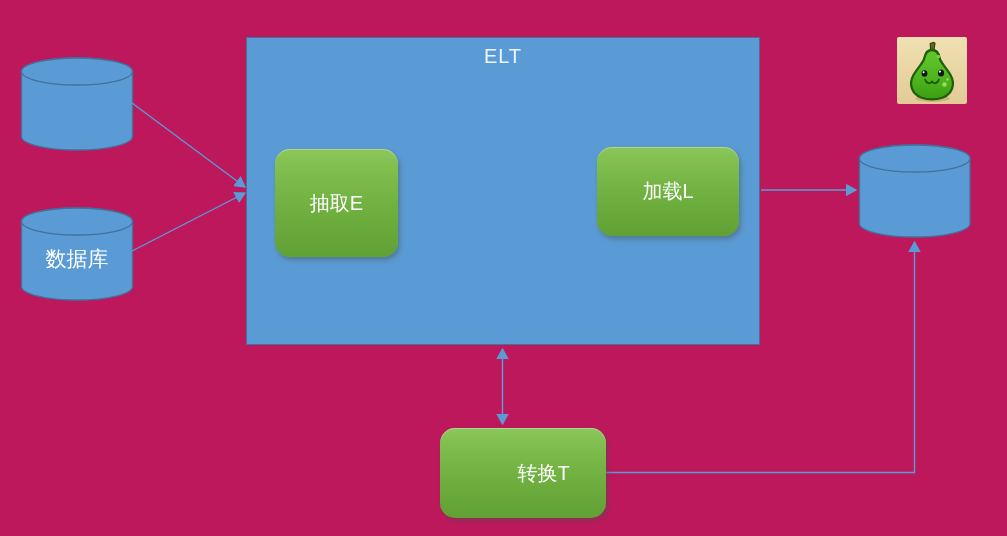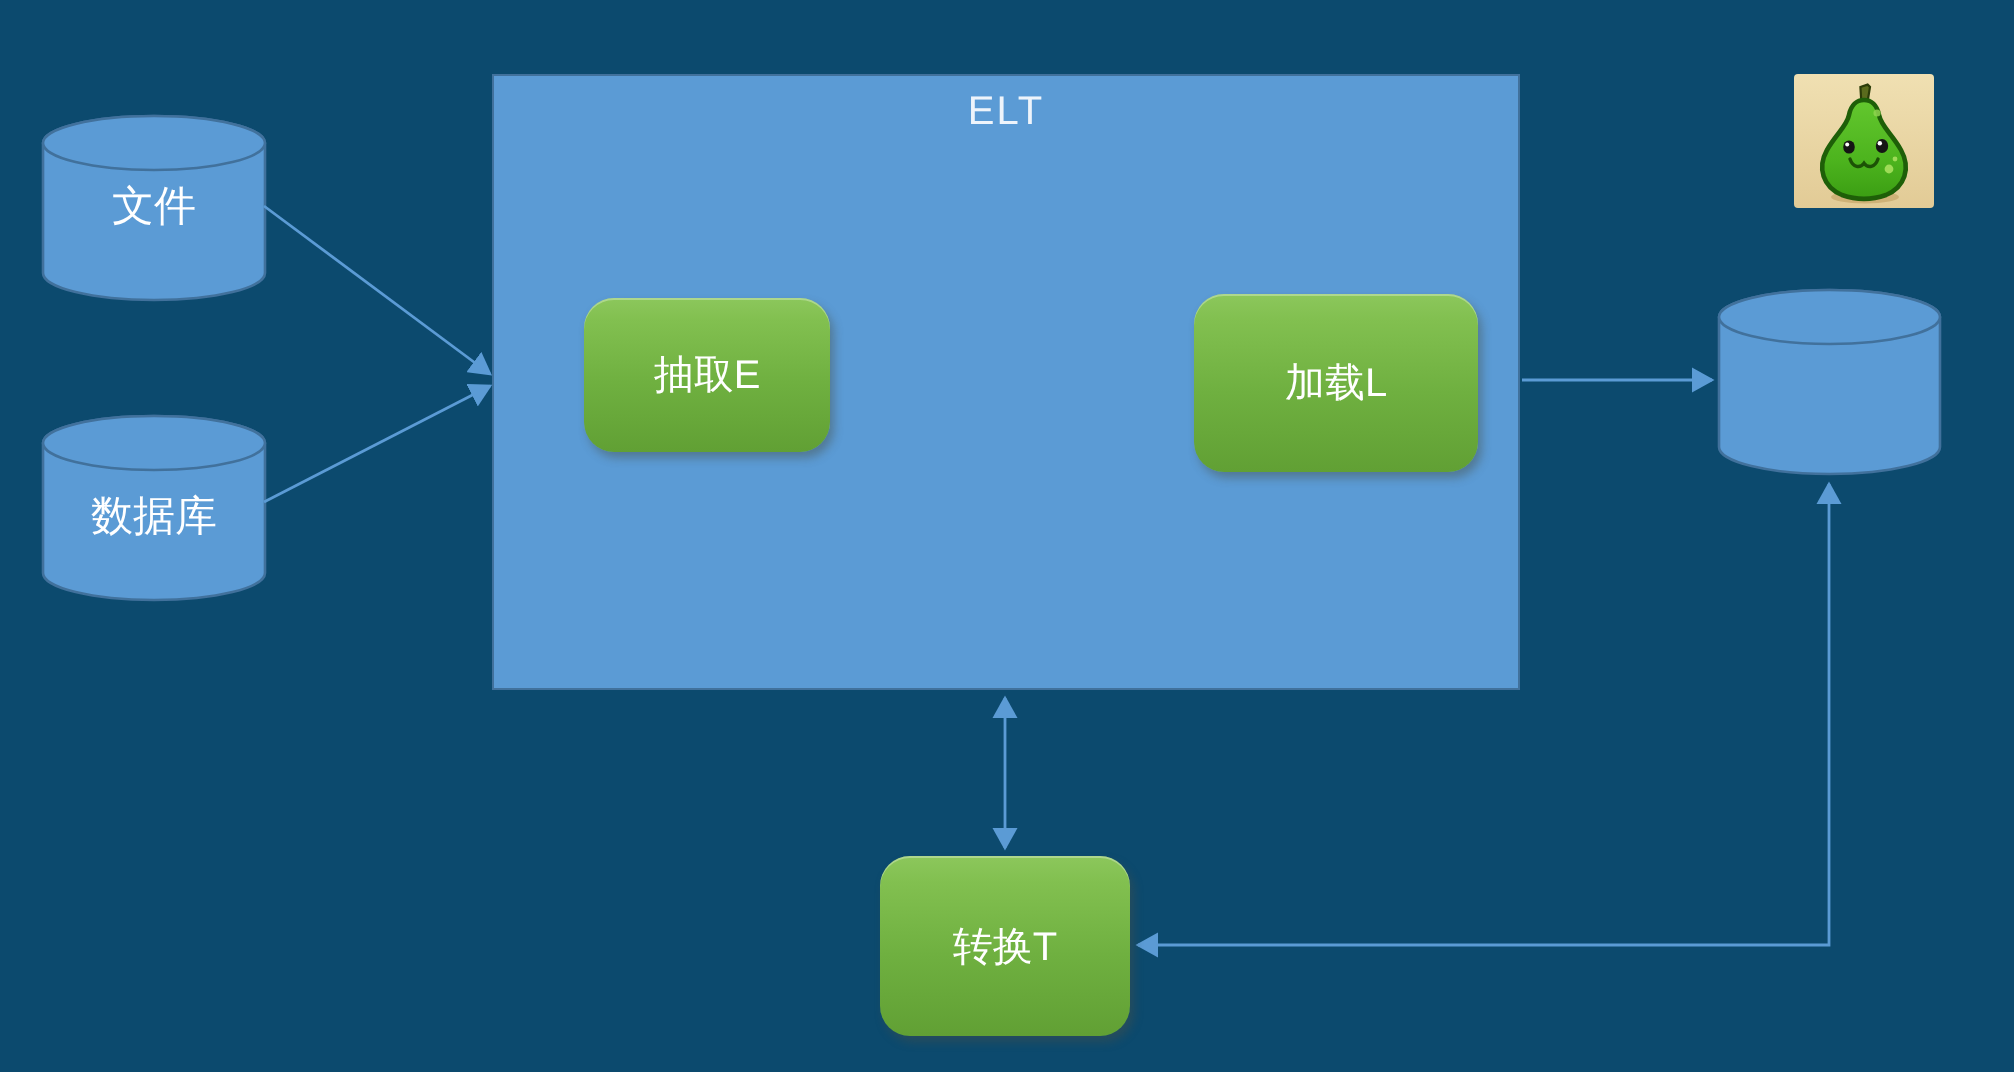--- a/index.html
+++ b/index.html
@@ -1,37 +1,37 @@
 <!DOCTYPE html>
 <html><head>
 <meta charset="utf-8">
 <style>
   html,body{margin:0;padding:0;background:#fff;}
   .canvas{
-    position:relative;width:1007px;height:536px;background:#0c4a6e;overflow:hidden;
+    position:relative;width:1007px;height:536px;background:#be185d;overflow:hidden;
     font-family:"Liberation Sans","DejaVu Sans",sans-serif;
   }
   .layer{position:absolute;left:0;top:0;z-index:2;}
   .elt-box{
     position:absolute;left:246px;top:37px;width:514px;height:308px;
     background:#5b9bd5;border:1.5px solid #41719c;box-sizing:border-box;z-index:1;
   }
   .elt-title{
     position:absolute;left:0;right:0;top:7px;text-align:center;
     color:#eef4fb;font-size:20px;letter-spacing:1px;
   }
   .gbox{
     position:absolute;z-index:3;border-radius:15px;
     background:linear-gradient(180deg,#8cc75c 0%,#82c050 14%,#6fb040 55%,#61a034 100%);
     box-shadow:2px 3px 5px rgba(70,80,70,.45), inset 0 1px 0 rgba(255,255,255,.30);
     color:#ffffff;font-size:20px;display:flex;align-items:center;justify-content:center;
   }
-  .gbox-extract{left:292px;top:149px;width:123px;height:77px;}
+  .gbox-extract{left:275px;top:149px;width:123px;height:108px;}
   .gbox-load{left:597px;top:147px;width:142px;height:89px;}
-  .gbox-transform{left:440px;top:428px;width:125px;height:90px;}
+  .gbox-transform{left:440px;top:428px;width:125px;height:90px;padding-left:41px;}
   .cyl-label{
     position:absolute;z-index:3;width:112px;text-align:center;
     color:#ffffff;font-size:21px;line-height:26px;
   }
   .lab-file{left:21px;top:91px;}
   .lab-db{left:21px;top:246px;}
   .lab-wh{left:858px;top:188px;}
   .pear{position:absolute;left:897px;top:37px;width:70px;height:67px;z-index:3;}
 </style>
 </head>
@@ -78,21 +78,20 @@
   <div class="gbox gbox-extract">
     <span>抽取E</span>
   </div>
   <div class="gbox gbox-load">
     <span>加载L</span>
   </div>
   <div class="gbox gbox-transform">
     <span>转换T</span>
   </div>
 
-  <div class="cyl-label lab-file">文件</div>
   <div class="cyl-label lab-db">数据库</div>
 
   <div class="pear">
     <svg width="70" height="67" viewBox="0 0 70 67">
       <defs>
         <linearGradient id="pbg" x1="0" y1="0" x2="0" y2="1">
           <stop offset="0" stop-color="#f0e0b2"></stop>
             <stop offset="1" stop-color="#e2cb96"></stop>
         </linearGradient>
         <linearGradient id="pbody" x1="0" y1="0" x2="0" y2="1">

